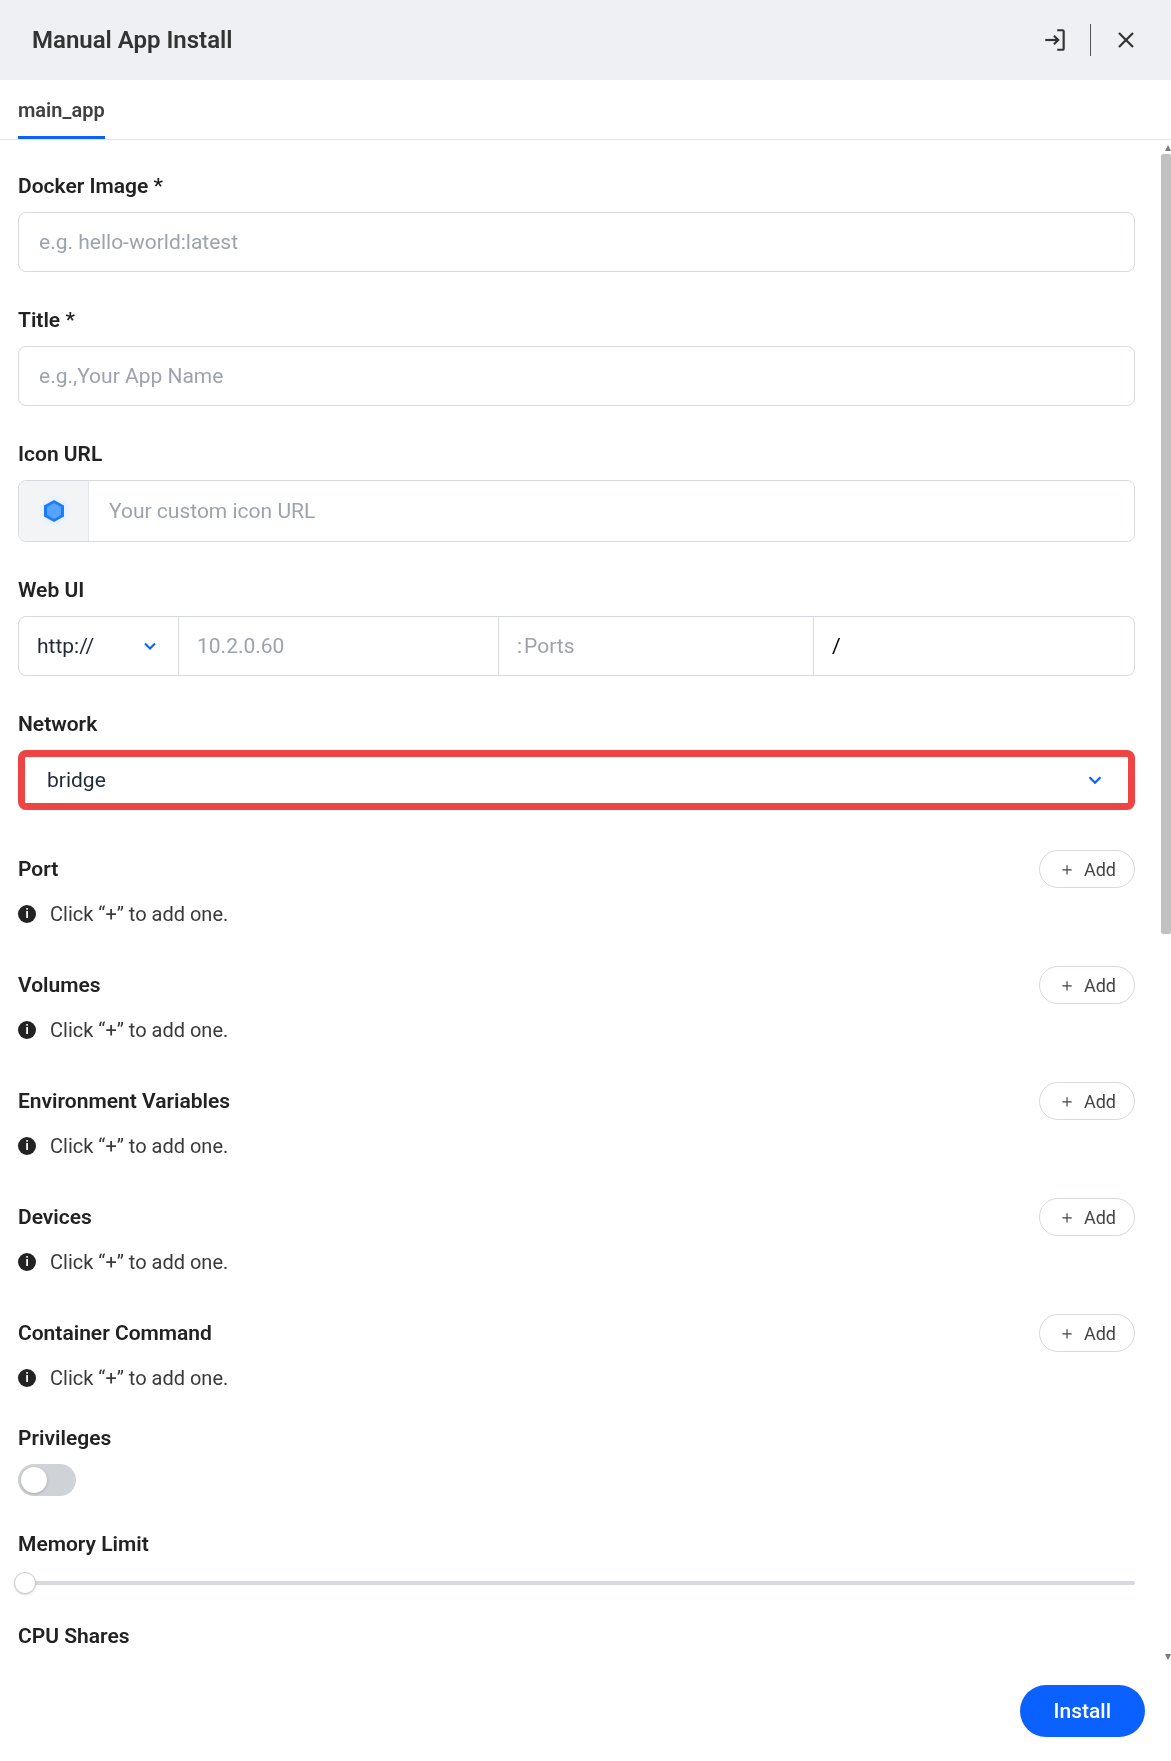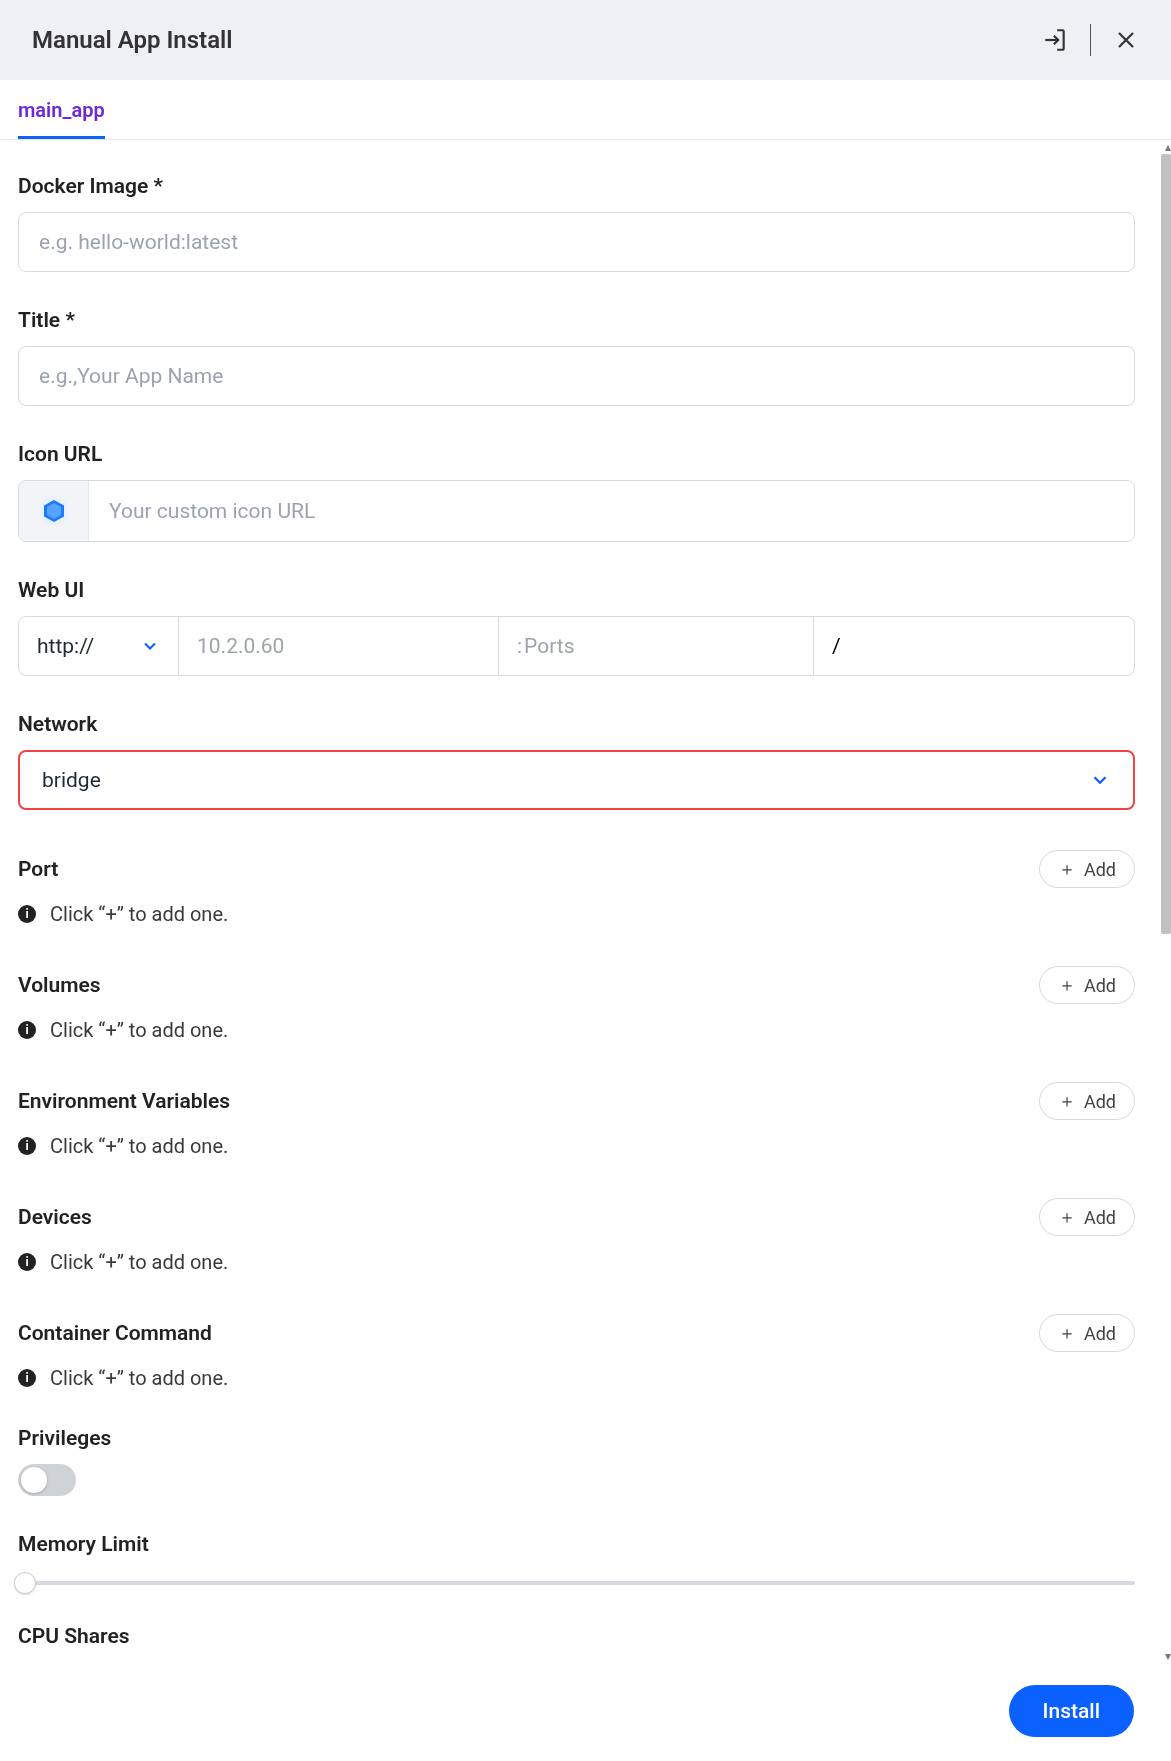--- a/index.html
+++ b/index.html
@@ -8,21 +8,21 @@
     height: 80px; background: #eef0f3; display: flex; align-items: center;
     justify-content: space-between; padding: 0 32px;
   }
   .header-title { font-size: 24px; font-weight: 600; color: #333; }
   .header-actions { display: flex; align-items: center; gap: 22px; }
   .header-icon { width: 26px; height: 26px; display:flex; align-items:center; justify-content:center; cursor:pointer; color:#333; }
   .header-sep { width:1px; height:32px; background:#555; }
   .tabs { border-bottom: 1px solid #e5e7eb; padding: 0 18px; }
   .tab {
     display:inline-block; padding: 18px 0 14px 0; font-size:20px; font-weight:600;
-    color:#6d28d9; border-bottom: 3px solid #0b61ff; cursor:pointer;
+    color:#404040; border-bottom: 3px solid #0b61ff; cursor:pointer;
   }
   .scroll-area {
     position: relative; height: calc(1761px - 80px - 58px - 100px);
     overflow: hidden; padding: 0 18px;
   }
   .scrollbar-track {
     position:absolute; right:0; top:0; width:10px; height:100%;
   }
   .scrollbar-arrow { position:absolute; right:0; font-size:12px; color:#7a7a7a; }
   .scrollbar-thumb {
@@ -47,21 +47,21 @@
   .webui-cell { display:flex; align-items:center; padding:0 18px; font-size:21px; border-right:1px solid #d6d9de; }
   .webui-cell input { border:none; outline:none; font-size:21px; width:100%; }
   .webui-cell input::placeholder { color:#9ca3af; }
   .proto-cell { width:160px; justify-content:space-between; cursor:pointer;gap:16px; }
   .chevron-blue { color:#0b61ff; }
   .host-cell { width:320px; color:#9ca3af; }
   .port-cell { flex:1; color:#9ca3af; }
   .port-prefix { color:#9ca3af; margin-right:2px; }
   .path-cell { width:320px; border-right:none; }
   .select-row {
-    width:100%; height:60px; border:2px solid #ef4444; border-radius:8px;
+    width:100%; height:60px; border:7px solid #ef4444; border-radius:8px;
     display:flex; align-items:center; justify-content:space-between; padding:0 22px;
     font-size:21px; cursor:pointer;
   }
   .section-head { display:flex; align-items:center; justify-content:space-between; margin-top:10px; }
   .add-btn {
     display:flex; align-items:center; gap:8px; padding: 6px 18px;
     border:1px solid #d6d9de; border-radius:999px; background:#fff;
     font-size:18px; color:#444; cursor:pointer;
   }
   .hint-row { display:flex; align-items:center; gap:14px; margin-top:14px; color:#3a3a3a; font-size:20px; }
@@ -79,21 +79,21 @@
     box-shadow: 0 1px 3px rgba(0,0,0,.2);
   }
   .slider-wrap { position:relative; height:26px; margin-top:6px; }
   .slider-track { position:absolute; top:11px; left:0; right:0; height:4px; background:#d6d9de; border-radius:4px; }
   .slider-knob {
     position:absolute; top:2px; left:-4px; width:22px; height:22px; background:#fff;
     border:1px solid #c9cdd3; border-radius:50%; box-shadow:0 1px 2px rgba(0,0,0,.15); cursor:grab;
   }
   .footer {
     position:absolute; bottom:0; left:0; right:0; height:100px;
-    display:flex; align-items:center; justify-content:flex-end; padding:0 37px; background:#fff;
+    display:flex; align-items:center; justify-content:flex-end; padding:0 26px; background:#fff;
     border-top: 0;
   }
   .install-btn {
     background:#0b61ff; color:#fff; border:none; border-radius:999px;
     padding: 14px 34px; font-size:21px; font-weight:500; cursor:pointer;
   }
   .page-root { position:relative; width:1171px; height:1761px; }
   svg { display:block; }
 </style>
 </head>

